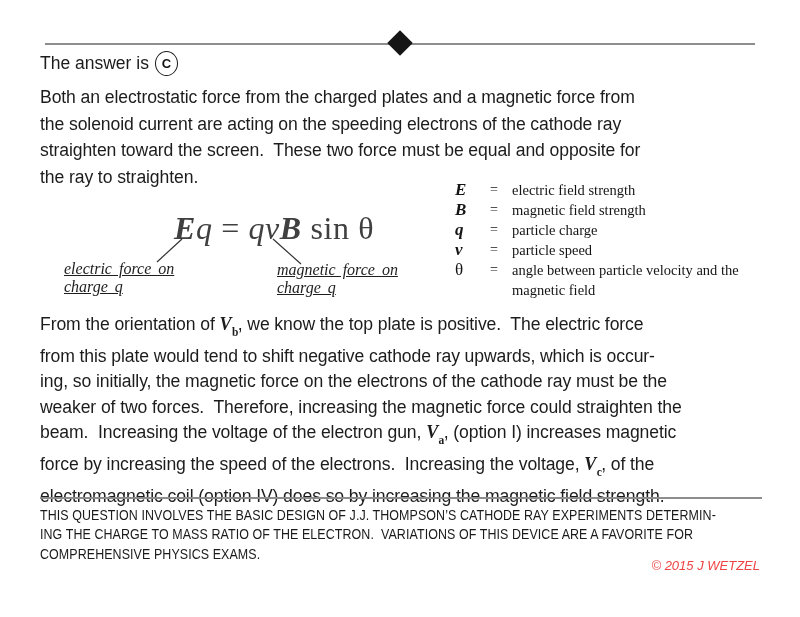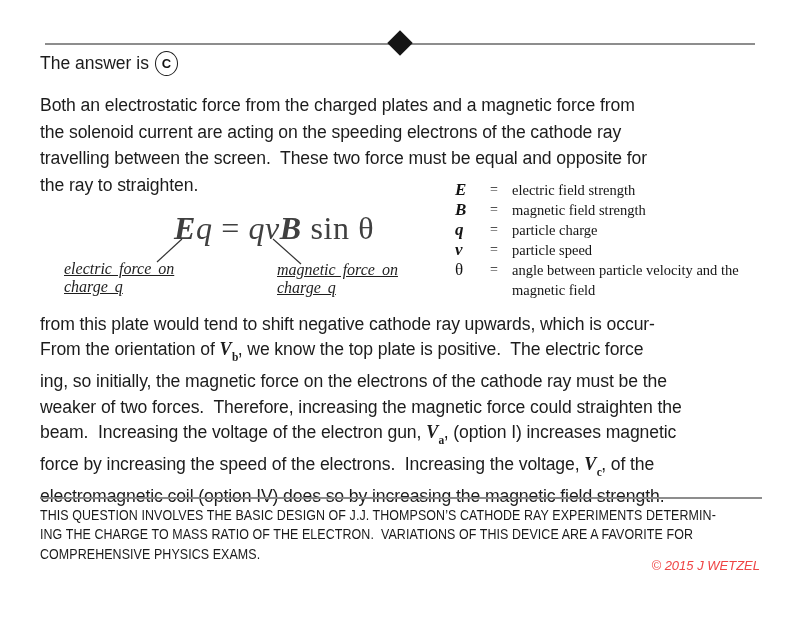--- a/index.html
+++ b/index.html
@@ -11,21 +11,21 @@
   .diamond  { position:absolute; left:391px; top:34px; width:18px; height:18px; background:#151515; transform:rotate(45deg); }
 
   .answer-line { position:absolute; left:40px; top:51px; font-size:17.5px; display:flex; align-items:center; gap:6px; }
   .answer-circle {
     width:21px; height:23px; border:1.8px solid #1a1a1a; border-radius:50%;
     display:flex; align-items:center; justify-content:center;
     font-weight:bold; font-size:13px; color:#111;
   }
 
   .tline { white-space:pre; }
-  .para1 { position:absolute; left:40px; top:92px;  font-size:17.6px; line-height:26.6px; letter-spacing:-0.1px; }
+  .para1 { position:absolute; left:40px; top:84px;  font-size:17.6px; line-height:26.6px; letter-spacing:-0.1px; }
   .para2 { position:absolute; left:40px; top:312px; font-size:17.6px; line-height:25.4px; letter-spacing:-0.1px; }
 
   .eq { position:absolute; left:174px; top:210px; font-family:"Liberation Serif", serif;
         font-size:32px; color:#404040; letter-spacing:0.6px;text-align:right; }
   .eq-bold-italic { font-weight:bold; font-style:italic; }
   .eq-italic { font-style:italic; }
 
   .callouts-svg { position:absolute; left:0; top:0; pointer-events:none; }
   .callout { position:absolute; font-family:"Liberation Serif", serif; font-style:italic;
              font-size:16px; line-height:18px; word-spacing:3px; color:#1e1e1e;text-decoration:underline; }
@@ -60,21 +60,21 @@
   <div class="answer-line">
     <span>The answer is</span>
     <span class="answer-circle">
       <span>C</span>
     </span>
   </div>
 
   <div class="para1" id="para1">
       <div class="tline">Both an electrostatic force from the charged plates and a magnetic force from</div>
       <div class="tline">the solenoid current are acting on the speeding electrons of the cathode ray</div>
-      <div class="tline">travelling between the screen.  These two force must be equal and opposite for</div>
+      <div class="tline">straighten toward the screen.  These two force must be equal and opposite for</div>
       <div class="tline">the ray to straighten.</div>
     </div>
 
   <div class="eq" id="equation"><span class="eq-bold-italic">E</span><span class="eq-italic">q</span><span class="eq-roman"> = </span><span class="eq-italic">q</span><span class="eq-italic">v</span><span class="eq-bold-italic">B</span><span class="eq-roman"> sin </span><span class="eq-roman">θ</span></div>
 
   <svg class="callouts-svg" width="800" height="617">
     <line x1="182" y1="239" x2="157" y2="262" stroke="#333" stroke-width="1.2"></line>
     <line x1="273" y1="239" x2="301" y2="264" stroke="#333" stroke-width="1.2"></line>
   </svg>
 
@@ -109,22 +109,22 @@
         <span class="def">particle speed</span>
       </div>
       <div class="legend-row">
         <span class="sym">θ</span>
         <span class="eqs">=</span>
         <span class="def">angle between particle velocity and the magnetic field</span>
       </div>
     </div>
 
   <div class="para2" id="para2">
+      <div class="tline">From the orientation of <span class="vvar">V<sub>b</sub></span>, we know the top plate is positive.  The electric force</div>
       <div class="tline">from this plate would tend to shift negative cathode ray upwards, which is occur-</div>
-      <div class="tline">From the orientation of <span class="vvar">V<sub>b</sub></span>, we know the top plate is positive.  The electric force</div>
       <div class="tline">ing, so initially, the magnetic force on the electrons of the cathode ray must be the</div>
       <div class="tline">weaker of two forces.  Therefore, increasing the magnetic force could straighten the</div>
       <div class="tline">beam.  Increasing the voltage of the electron gun, <span class="vvar">V<sub>a</sub></span>, (option I) increases magnetic</div>
       <div class="tline">force by increasing the speed of the electrons.  Increasing the voltage, <span class="vvar">V<sub>c</sub></span>, of the</div>
       <div class="tline">electromagnetic coil (option IV) does so by increasing the magnetic field strength.</div>
     </div>
 
   <div class="bottom-rule"></div>
 
   <div class="footnote" id="footnote">

